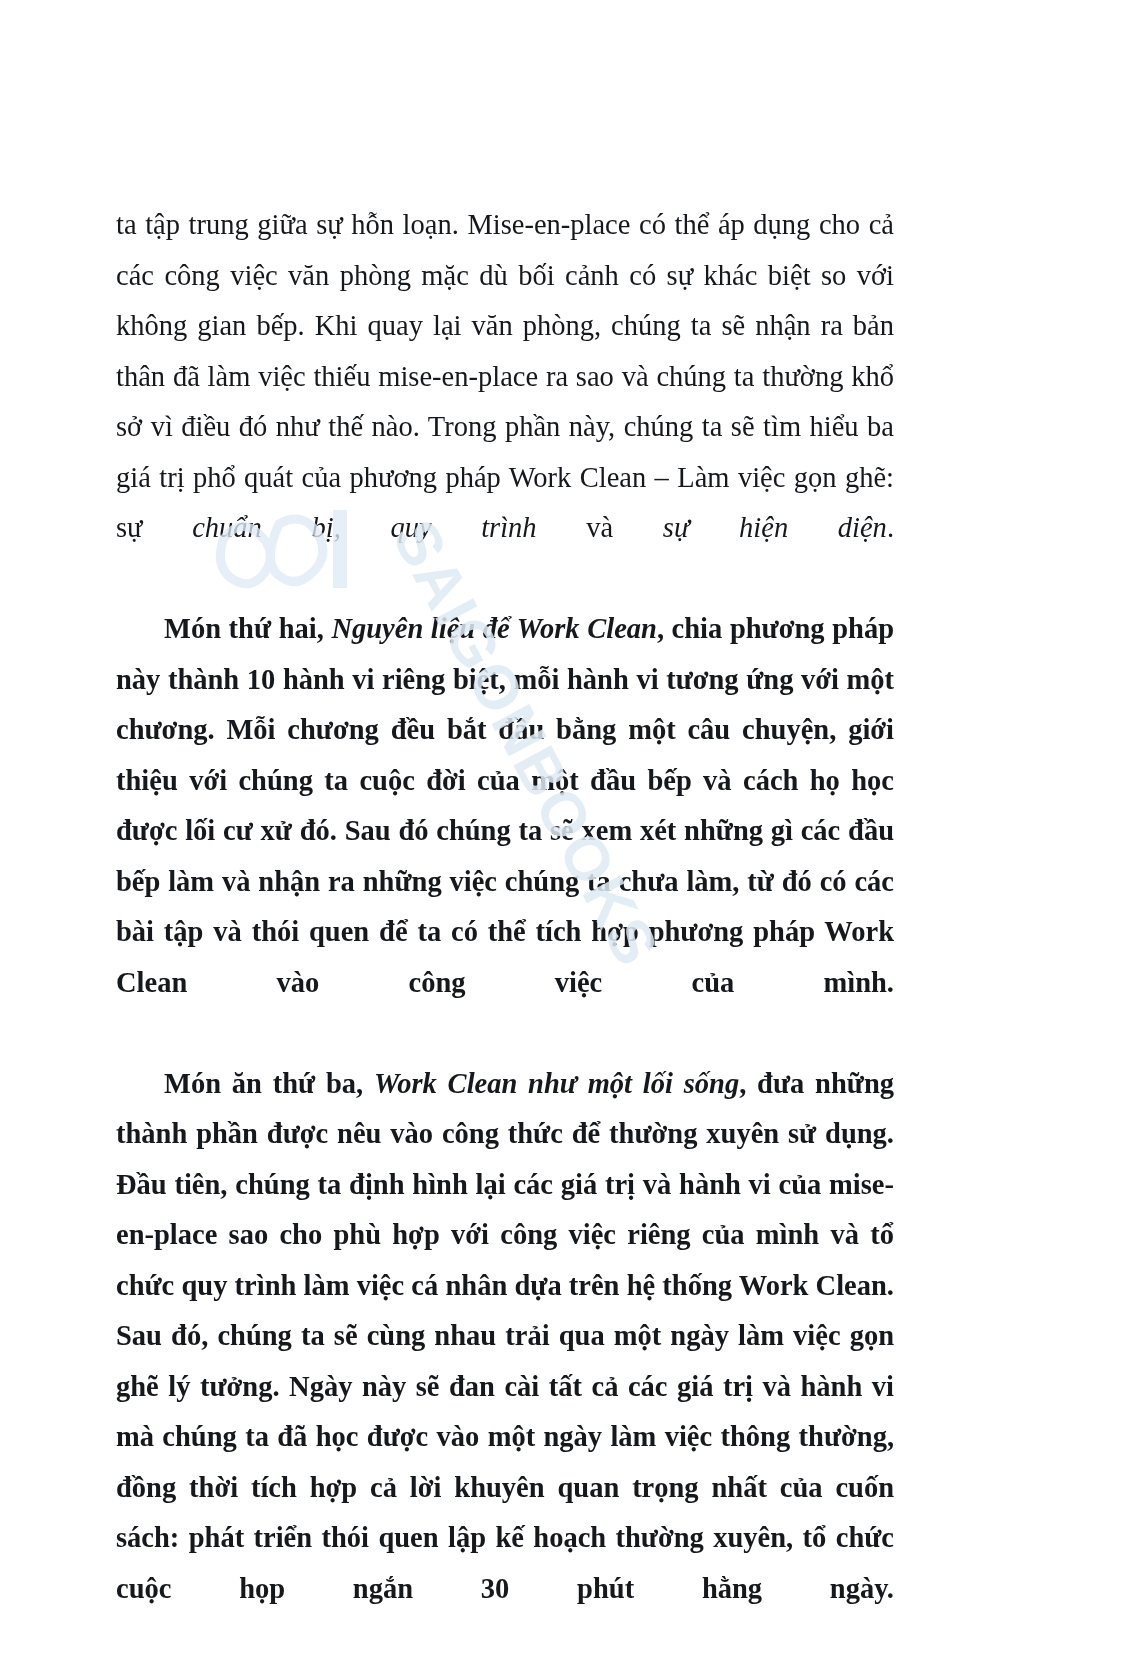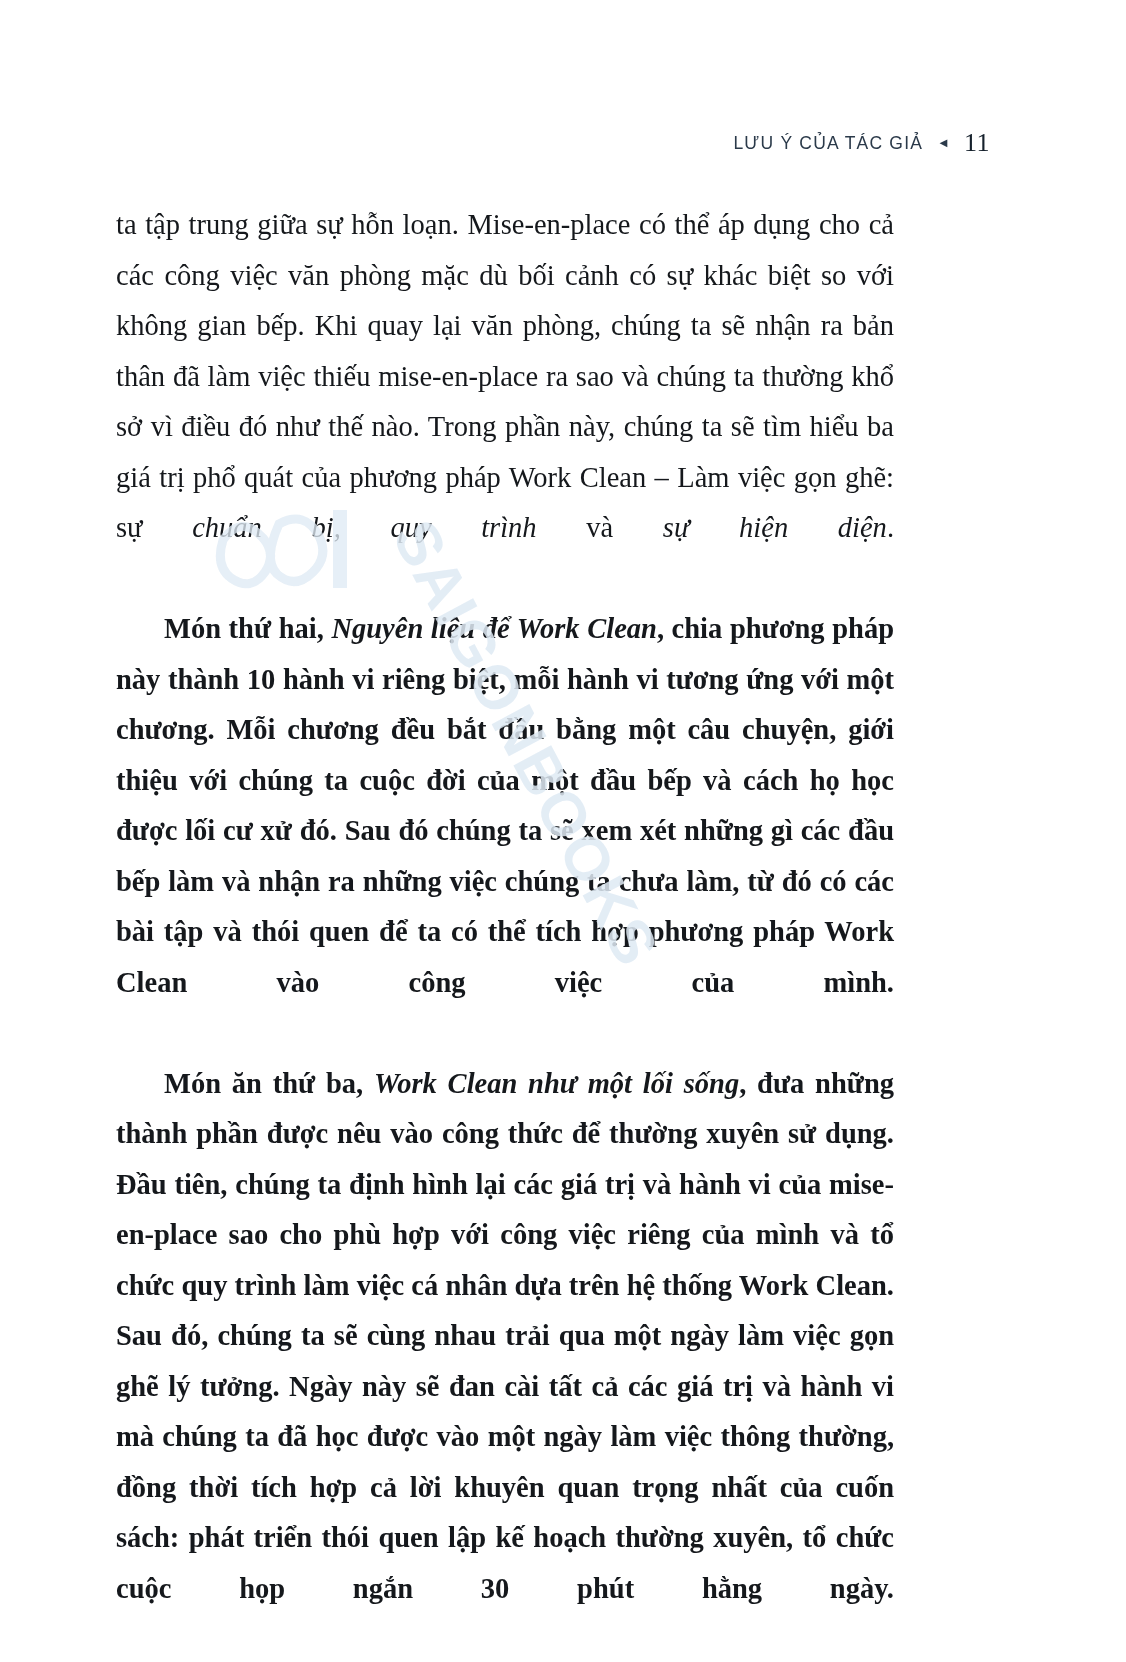--- a/index.html
+++ b/index.html
@@ -107,25 +107,20 @@
     font-weight: 700;
     letter-spacing: 2px;
     fill: #dfeaf4;
   }
 </style>
 </head>
 <body>
 
 <div class="page">
 
-  <div class="running-head">
-    <span class="rh-title">LƯU Ý CỦA TÁC GIẢ</span>
-    <span class="rh-marker">◄</span>
-    <span class="rh-folio">11</span>
-  </div>
 
   <div class="watermark">
     <svg viewBox="0 0 620 650" xmlns="http://www.w3.org/2000/svg">
       <g transform="rotate(62 310 325)">
         <text class="wm-text" x="310" y="300" text-anchor="middle">SAIGONBOOKS</text>
       </g>
       <g opacity="0.9" transform="translate(18,40)">
         <path d="M30 60 q18 -26 40 -2 q14 16 2 34 q-14 20 -34 6 q-16 -12 -8 -38 z" fill="none" stroke="#dfeaf4" stroke-width="9"></path>
         <path d="M86 44 q26 -14 40 12 q10 20 -6 36 q-18 18 -36 2 q-14 -14 2 -50 z" fill="none" stroke="#dfeaf4" stroke-width="9"></path>
         <path d="M140 30 l14 0 l0 78 l-14 0 z" fill="#dfeaf4"></path>

